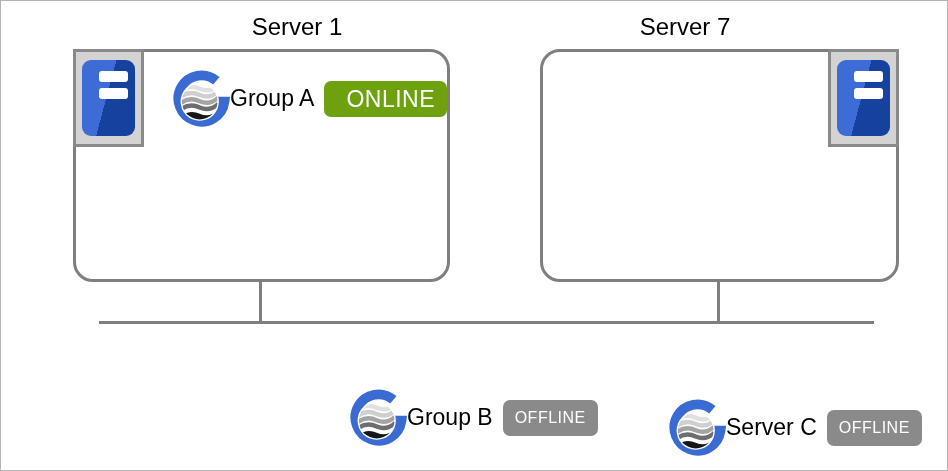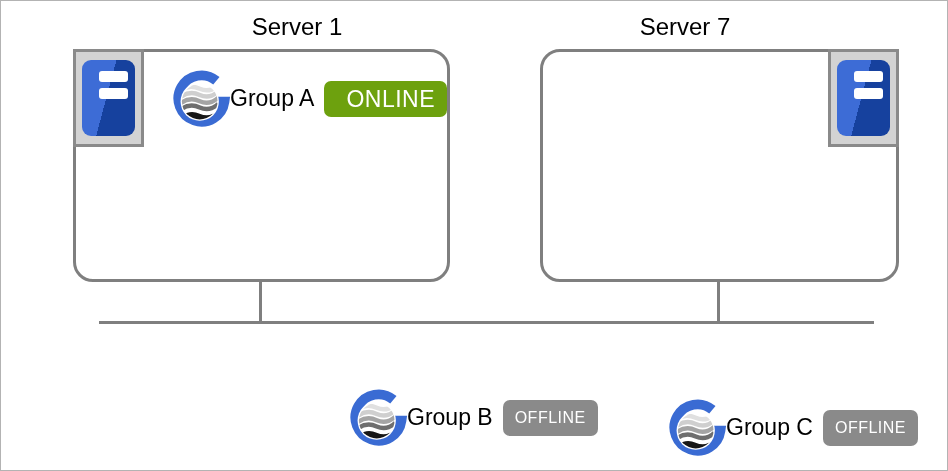--- a/index.html
+++ b/index.html
@@ -152,17 +152,17 @@
       <path d="M48.71 12.08 A26 26 0 1 0 57.75 35.62 L41 35.62" fill="none" stroke="#3a6bd3" stroke-width="11"></path>
       <circle cx="30" cy="35.5" r="21.5" fill="#ffffff"></circle>
       <g clip-path="url(#sphereClip)">
         <path d="M9 22 Q19 16 30 21 T51 17" fill="none" stroke="#e0e0e0" stroke-width="5"></path>
         <path d="M9 30 Q19 23 30 28 T51 24" fill="none" stroke="#cfcfcf" stroke-width="5"></path>
         <path d="M9 37 Q19 30 30 35 T51 31" fill="none" stroke="#a4a4a4" stroke-width="5"></path>
         <path d="M9 44 Q19 37 30 42 T51 38" fill="none" stroke="#6e6e6e" stroke-width="5"></path>
         <path d="M8 52 Q19 44 30 49 T52 45 L52 58 L8 58 Z" fill="#161616"></path>
       </g>
     </svg>
-    <span class="glabel">Group C</span>
+    <span class="glabel">Server C</span>
     <span class="badge offline" style="background: rgb(138, 138, 138);">OFFLINE</span>
   </div>
 
 </div>
 
 </body></html>

